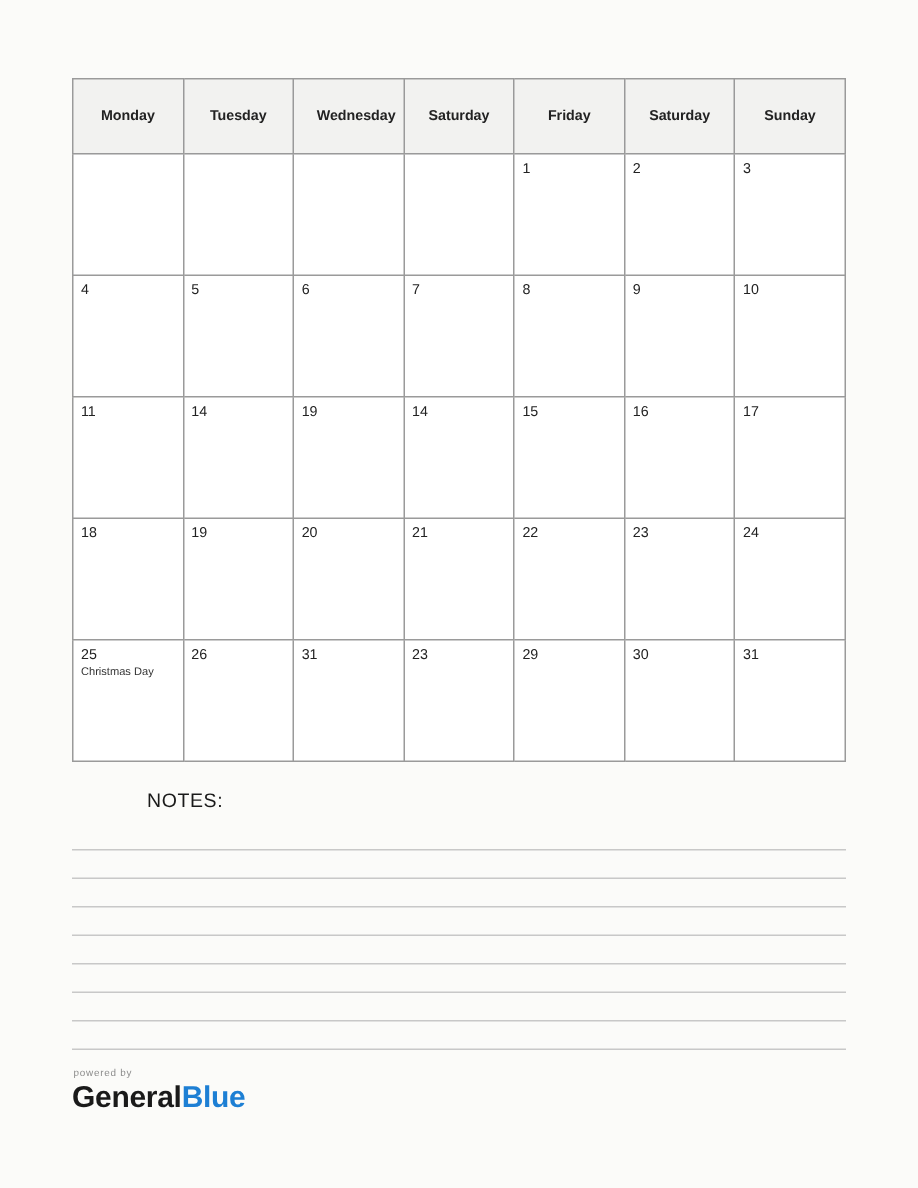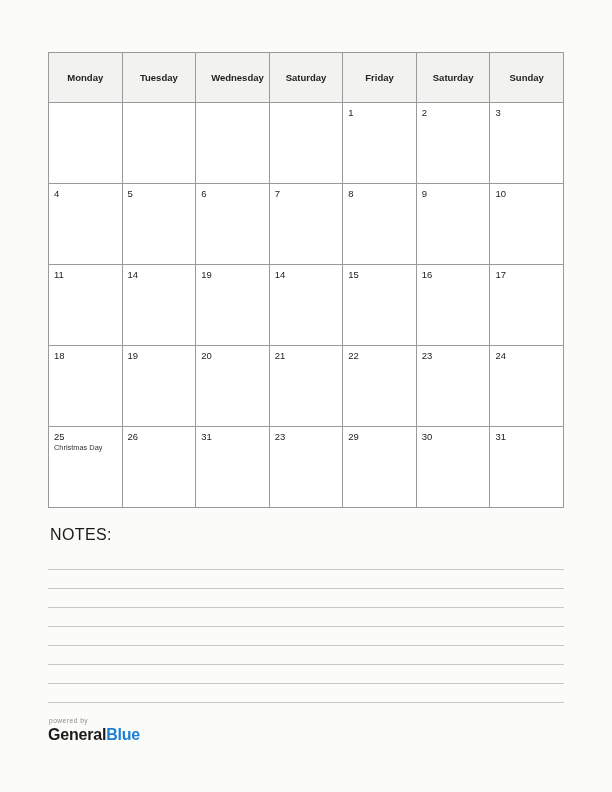--- a/index.html
+++ b/index.html
@@ -83,25 +83,26 @@
   }
   .empty {
     background: #ffffff;
   }
   
   .notes-wrap {
     margin-top: 18px;
     width: 516px;
   }
   .notes-label {
-    font-size: 16px;
+    font-size: 13px;
     letter-spacing: 0.4px;
     color: #1a1a1a;
     padding-left: 2px;
     margin-bottom: 7px;
+    margin-left: 48px;
   }
   .note-line {
     height: 18px;
     border-bottom: 1px solid #c8c8c8;
   }
   .note-line:first-of-type {
     border-top: 1px solid #c8c8c8;
   }
   
   .footer {
@@ -110,21 +111,21 @@
     bottom: 48px;
   }
   .powered {
     font-size: 6.6px;
     color: #8c8c8c;
     letter-spacing: 0.5px;
     margin-bottom: 2px;
     padding-left: 1px;
   }
   .brand {
-    font-size: 16px;
+    font-size: 20px;
     letter-spacing: -0.2px;
   }
   .brand .general { color: #1a1a1a; font-weight: bold; }
   .brand .blue { color: #1d7fd4; font-weight: bold; }
 </style>
 </head>
 <body>
 
 <div class="page">
 

